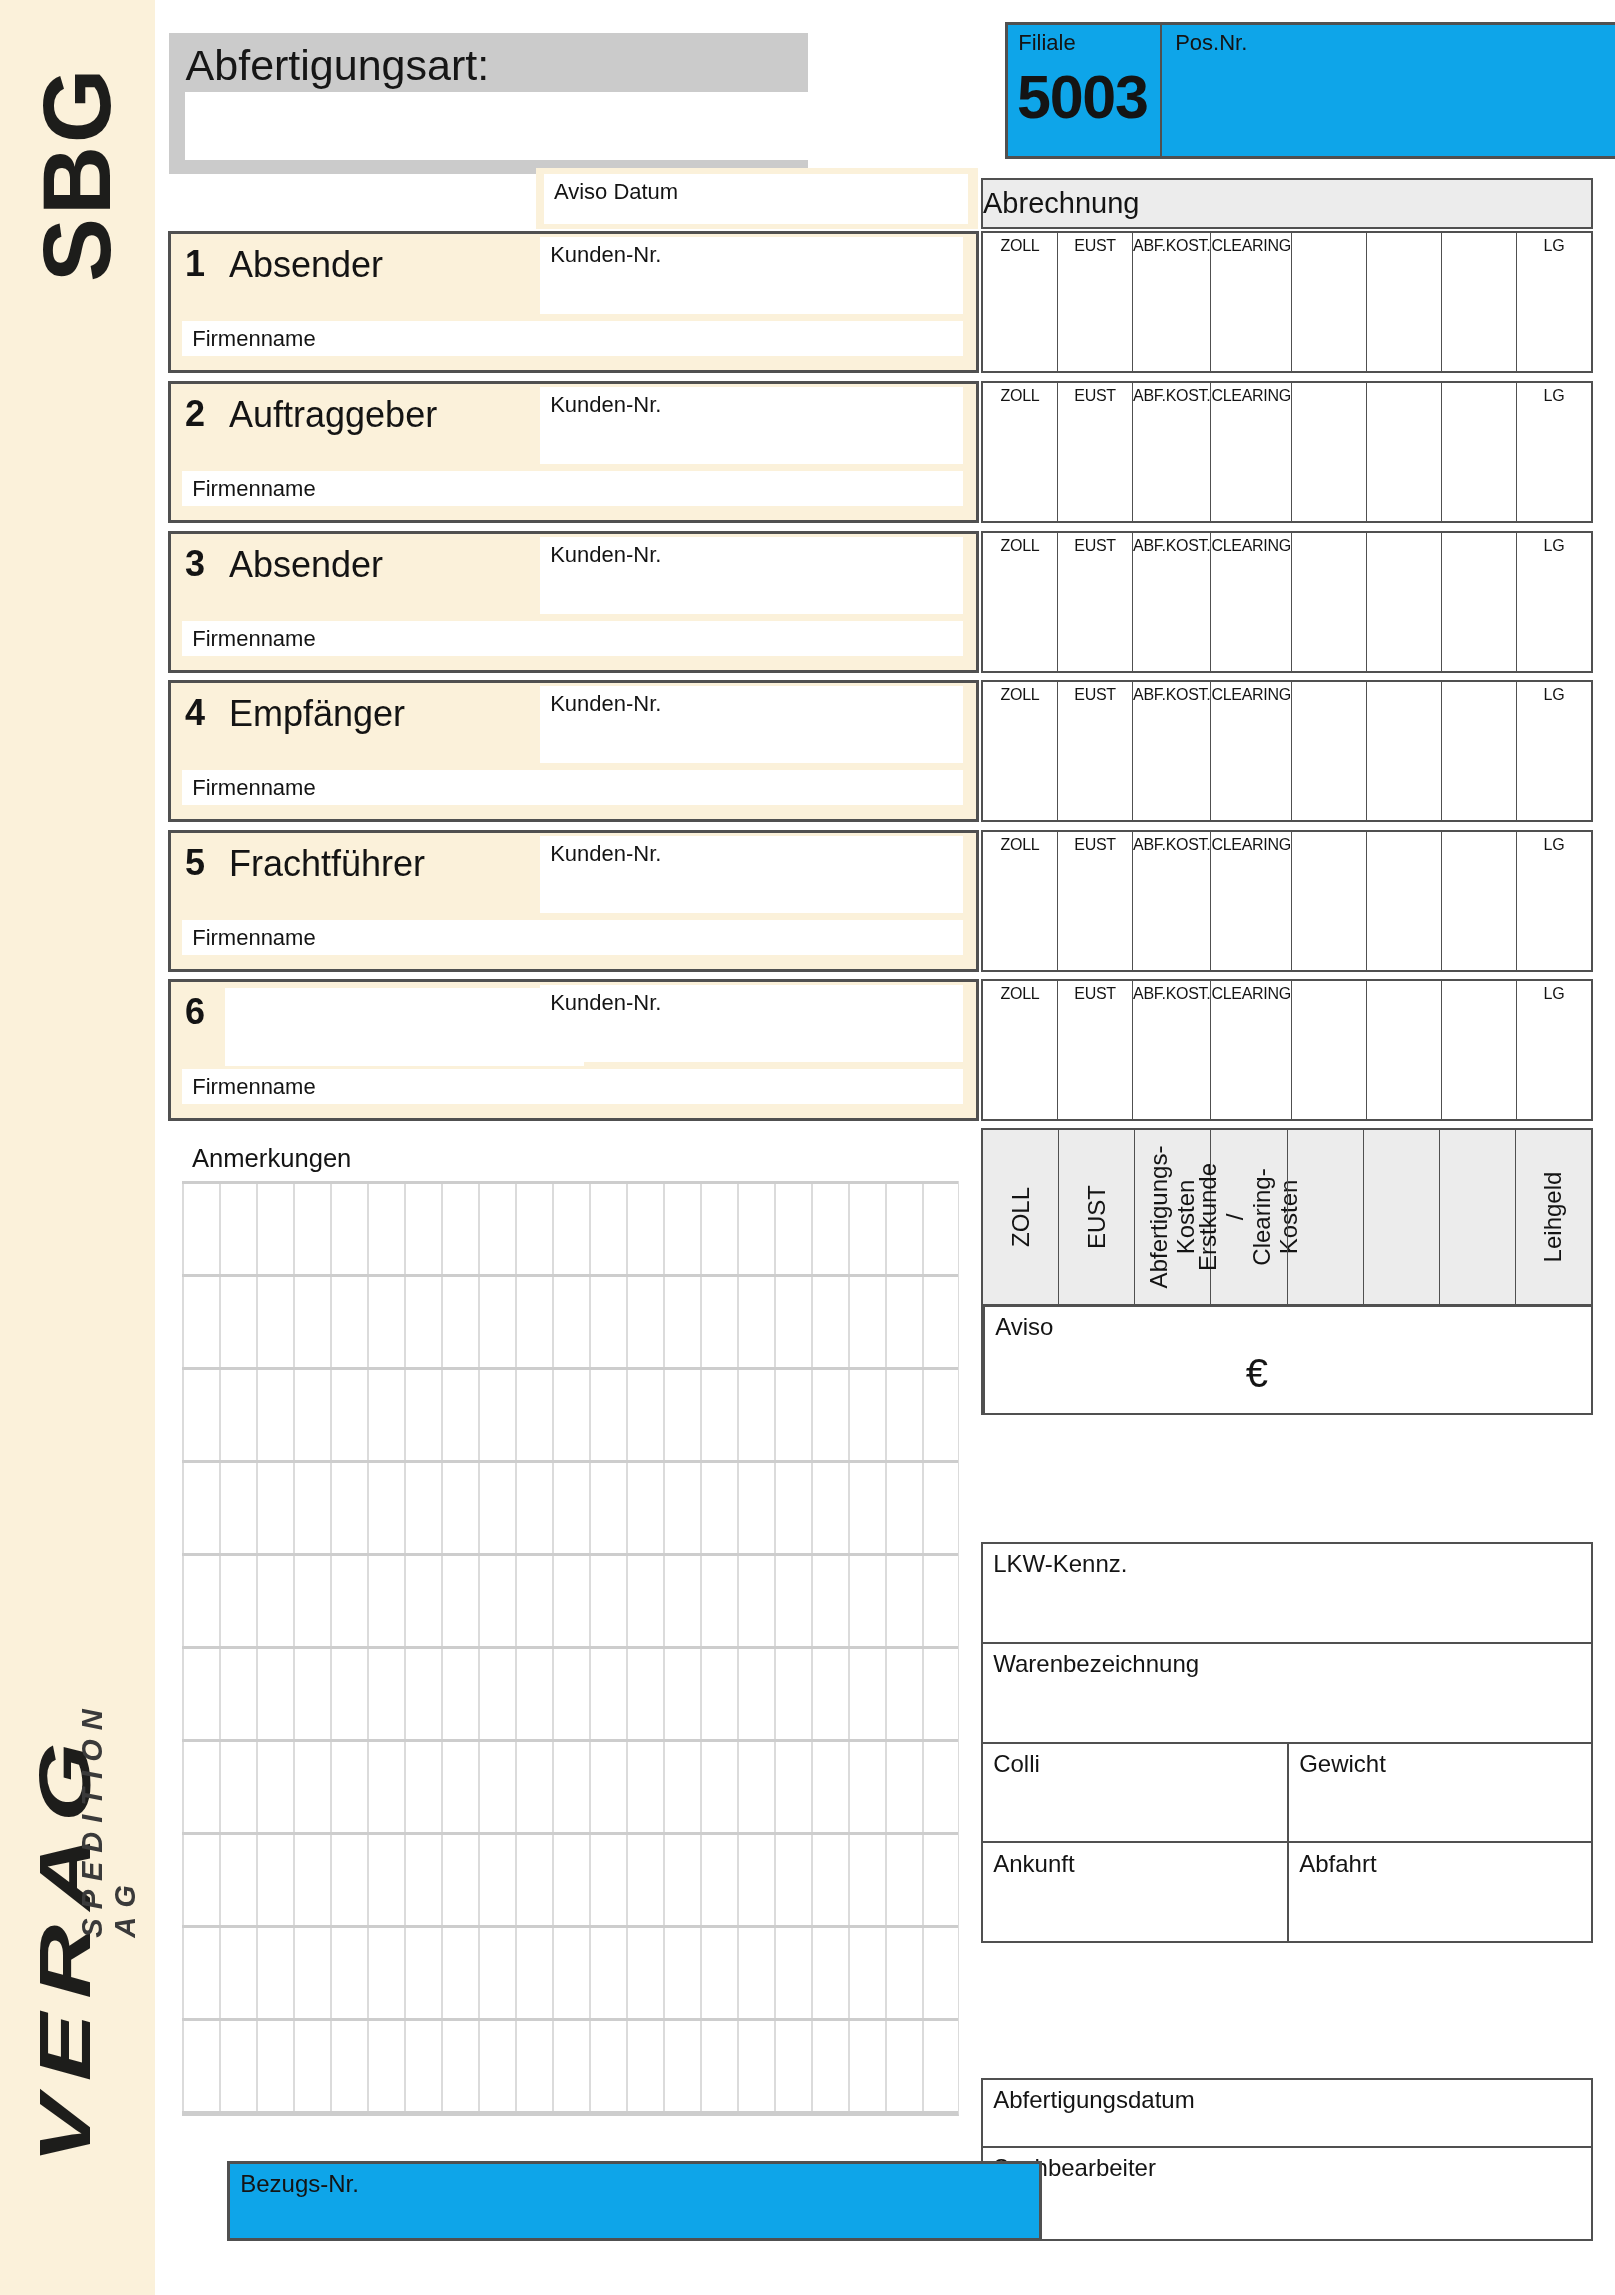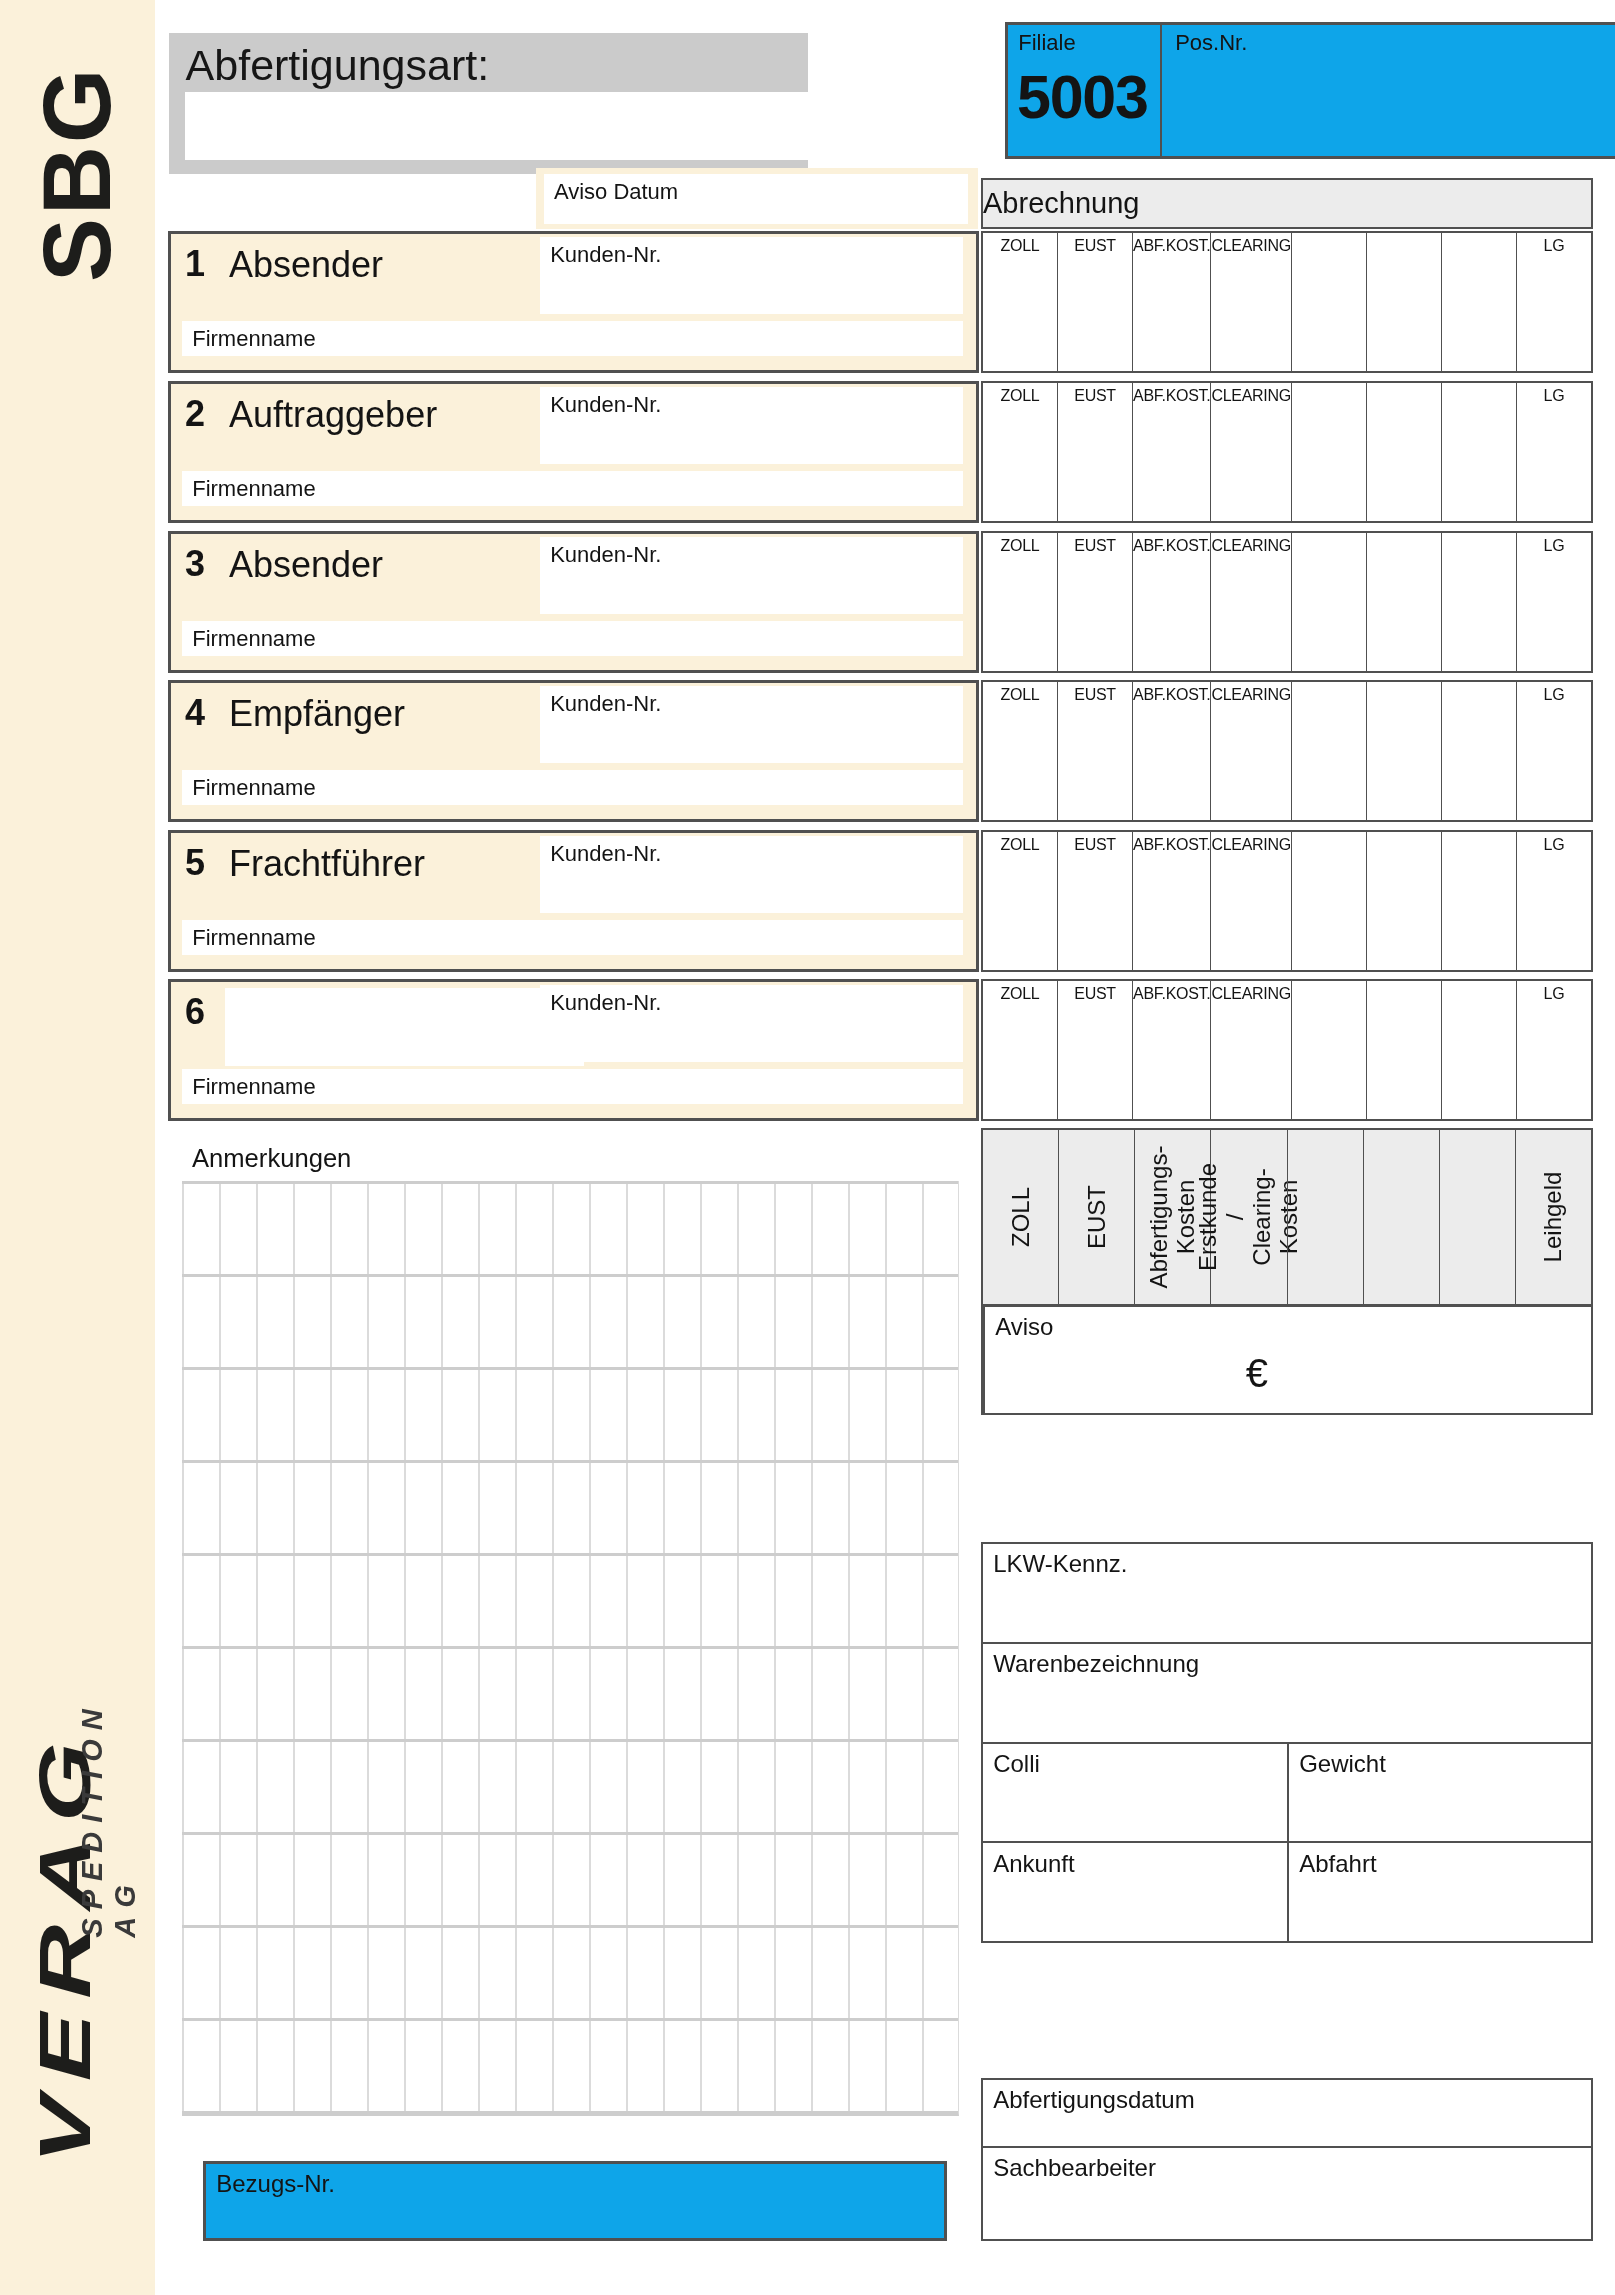--- a/index.html
+++ b/index.html
@@ -95,21 +95,21 @@
   .cargo-row:first-child{border-top:none;}
   .cargo-cell{position:relative;width:50%;}
   .cargo-cell + .cargo-cell{border-left:2.6px solid var(--border);}
 
   
   .proc{left:981px;top:2078px;width:612px;height:163px;display:flex;flex-direction:column;}
   .proc-row1{height:66px;position:relative;}
   .proc-row2{flex:1;position:relative;border-top:2.6px solid var(--border);}
 
   
-  .bezug-box{left:176px;top:2161px;width:744px;height:80px;}
+  .bezug-box{left:200px;top:2161px;width:815px;height:80px;}
 </style>
 </head>
 <body>
 
 <div class="page">
 
   <div class="sidebar">
     <div class="abs logo-top" style="left:77px;top:174px;position:absolute;">SBG</div>
     <div class="abs logo-bottom" style="left:65px;top:1946px;position:absolute;">VERAG</div>
     <div class="abs logo-sub" style="left:109px;top:1819px;position:absolute;">SPEDITION AG</div>

